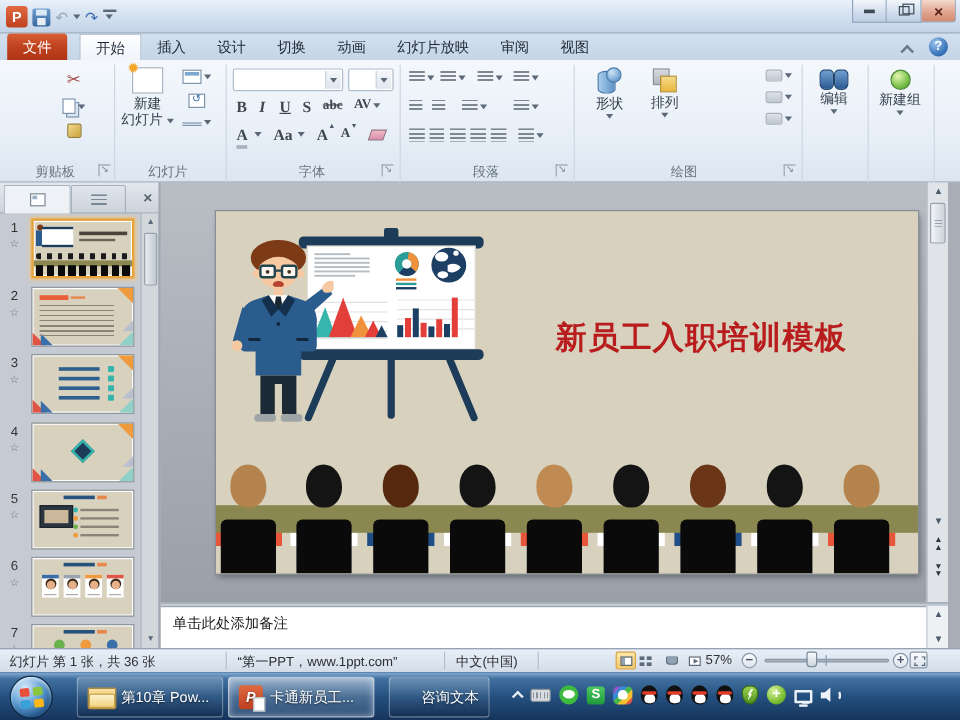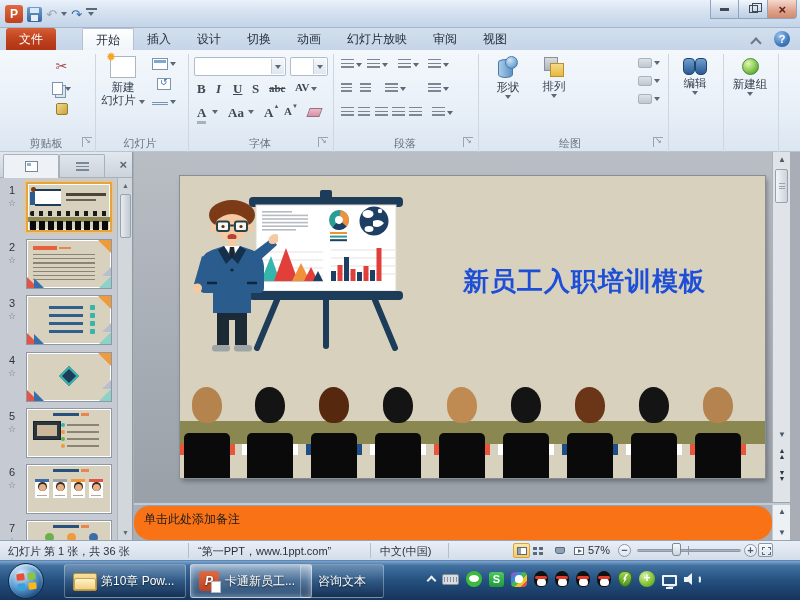--- a/index.html
+++ b/index.html
@@ -32,21 +32,21 @@
   .min-glyph{width:9px;height:3px;background:#3f4a58;}
   .restore-glyph{width:9px;height:8px;border:1px solid #3f4a58;position:relative;background:#fff0;}
   .restore-glyph::before{content:"";position:absolute;left:2px;top:-3px;width:8px;height:7px;border:1px solid #3f4a58;}
   .close-glyph{color:#5a2018;font-weight:bold;font-size:13px;line-height:13px;}
 
   
   .tabrow{position:absolute;left:0;top:28px;width:800px;height:22px;
     background:linear-gradient(#d2dfee,#c5d5e7);}
   .file-tab{position:absolute;left:6px;top:0;width:50px;height:22px;border-radius:3px 3px 0 0;
     background:linear-gradient(#d75f36,#c14420 45%,#b03415);color:#fff;text-align:center;line-height:22px;font-size:12px;}
-  .rtabs{position:absolute;left:60px;top:0;height:22px;display:flex;padding-left:22px;}
+  .rtabs{position:absolute;left:44px;top:0;height:22px;display:flex;padding-left:22px;}
   .rtab{padding:0 13px;line-height:22px;font-size:12px;color:#1f2a36;}
   .rtab.active{background:linear-gradient(#fdfeff,#f1f5fa);border:1px solid #b4c1cf;border-bottom:none;border-radius:2px 2px 0 0;}
   .collapse-chev{position:absolute;right:40px;top:8px;width:8px;height:8px;}
   .collapse-chev::before{content:"";position:absolute;left:0;top:3px;width:6px;height:6px;border-left:2px solid #6a7886;border-top:2px solid #6a7886;transform:rotate(45deg);}
   .help-btn{position:absolute;right:10px;top:3px;width:16px;height:16px;border-radius:50%;
     background:radial-gradient(circle at 35% 30%,#9cc4ec,#3e78bc 60%,#245a9a);color:#fff;font-weight:bold;
     font-size:11px;line-height:16px;text-align:center;}
 
   
   .ribbon{position:absolute;left:0;top:50px;width:800px;height:102px;
@@ -159,21 +159,21 @@
   .pscroll{position:absolute;right:0;top:26px;width:15px;height:362px;background:#d2d7dc;border-left:1px solid #aab4bf;}
   .parrow{position:absolute;left:1px;width:13px;height:13px;color:#5a6878;font-size:7px;text-align:center;line-height:13px;}
   .pthumbbar{position:absolute;left:1.5px;top:16px;width:11px;height:44px;background:linear-gradient(90deg,#e8ecf0,#c2c9d1);border:1px solid #98a2ae;border-radius:2px;}
 
   
   .canvas{position:absolute;left:134px;top:152px;width:638px;height:350px;background:linear-gradient(#b9bec5,#9aa0a8);}
   .slide{position:absolute;left:180px;top:176px;width:585px;height:302px;background:var(--slide_bg);
     box-shadow:0 0 0 1px #878e96,2px 3px 5px rgba(0,0,0,.35);overflow:hidden;}
   .easel-svg{position:absolute;left:67px;top:14px;width:158px;height:162px;}
   .presenter-svg{position:absolute;left:6px;top:22px;width:92px;height:155px;}
-  .slide-title{position:absolute;left:283px;top:88px;font-size:26px;font-weight:bold;color:#1d4ed8;letter-spacing:1px;white-space:nowrap;}
+  .slide-title{position:absolute;left:283px;top:88px;font-size:26px;font-weight:bold;color:#b91c1c;letter-spacing:1px;white-space:nowrap;}
   .slide-sub{position:absolute;left:284px;top:120px;font-size:17px;color:#4c463c;letter-spacing:1px;white-space:nowrap;}
   .slide-tag{position:absolute;left:284px;top:145px;font-size:11.5px;font-weight:bold;color:#3f3a31;white-space:nowrap;}
   .audience{position:absolute;left:0;top:210px;width:585px;height:92px;}
   .table-bar{position:absolute;left:0;top:35px;width:585px;height:23px;background:var(--olive);z-index:2;}
   .person{position:absolute;top:0;width:56px;height:92px;}
   .person:nth-of-type(1){left:-1px;} .person:nth-of-type(2){left:62px;} .person:nth-of-type(3){left:126px;}
   .person:nth-of-type(4){left:190px;} .person:nth-of-type(5){left:254px;} .person:nth-of-type(6){left:318px;}
   .person:nth-of-type(7){left:382px;} .person:nth-of-type(8){left:446px;} .person:nth-of-type(9){left:510px;}
   .p-hair{position:absolute;left:13px;top:1px;width:30px;height:36px;border-radius:48% 52% 46% 46%;background:var(--hair);z-index:4;}
   .p-neck{position:absolute;left:23px;top:32px;width:10px;height:9px;background:#e8a87c;z-index:1;}
@@ -181,21 +181,21 @@
   .p-chair{position:absolute;left:5px;top:47px;width:46px;height:45px;background:#0a0a0a;border-radius:5px 5px 0 0;z-index:3;}
   
   .vscroll{position:absolute;left:772px;top:152px;width:18px;height:350px;background:#e0e4e9;border-left:1px solid #aab2bc;}
   .varrow{position:absolute;left:2px;width:14px;height:14px;color:#4a5a6a;font-size:8px;text-align:center;line-height:14px;}
   .vthumb{position:absolute;left:2px;top:17px;width:13px;height:34px;background:linear-gradient(90deg,#f2f5f8,#ccd3da);border:1px solid #98a2ae;border-radius:2px;}
   .vthumb::before{content:"";position:absolute;left:3px;top:13px;width:6px;height:6px;background:repeating-linear-gradient(#9aa5b0 0 1px,transparent 1px 2.5px);}
   .dblarrow{position:absolute;left:2px;width:14px;color:#2a3642;font-size:7px;line-height:6px;text-align:center;}
 
   
   .splitter{position:absolute;left:134px;top:502px;width:656px;height:3px;background:#c2cad3;border-top:1px solid #9aa5b2;}
-  .notes{position:absolute;left:134px;top:505px;width:638px;height:35px;background:#f97316;border-top:1px solid #98a2ae;border-radius:16px;}
+  .notes{position:absolute;left:134px;top:505px;width:638px;height:35px;background:#ffffff;border-top:1px solid #98a2ae;}
   .notes-text{position:absolute;left:10px;top:5px;font-size:12px;color:#1a1a1a;}
   .nscroll{position:absolute;left:772px;top:505px;width:18px;height:35px;background:#eef1f4;border-left:1px solid #c5ccd3;}
 
   
   .statusbar{position:absolute;left:0;top:540px;width:800px;height:20px;
     background:linear-gradient(#e9eff7,#d3dde9);border-top:1px solid #95a3b5;font-size:11px;color:#2a2f38;}
   .sseg{position:absolute;top:3px;white-space:nowrap;}
   .ssep{position:absolute;top:2px;width:1px;height:15px;background:#b4bfcc;}
   .viewbtns{position:absolute;left:513px;top:2px;display:flex;gap:2px;}
   .vbtn{width:17px;height:15px;display:flex;align-items:center;justify-content:center;border-radius:2px;}
@@ -801,21 +801,21 @@
         </span>
     </div>
     <div class="tbtn" style="left:64px;width:122px">
       <i class="folder-ico"></i>
       <span style="display:inline">第10章 Pow...</span>
     </div>
     <div class="tbtn active" style="left:190px;width:122px">
       <i class="pptfile-ico">P</i>
       <span style="display:inline">卡通新员工...</span>
     </div>
-    <div class="tbtn" style="left:300px;width:84px;justify-content:center">
+    <div class="tbtn" style="left:324px;width:84px;justify-content:flex-end">
       <span style="display:inline">咨询文本</span>
     </div>
     <div class="tray">
       <span class="hidechev"></span>
       <span class="kbd-ico"></span>
       <span class="wechat-ico"></span>
       <span class="sogou-ico">S</span>
       <span class="tt-ico"></span>
       <span class="qq-ico"></span>
       <span class="qq-ico"></span>

